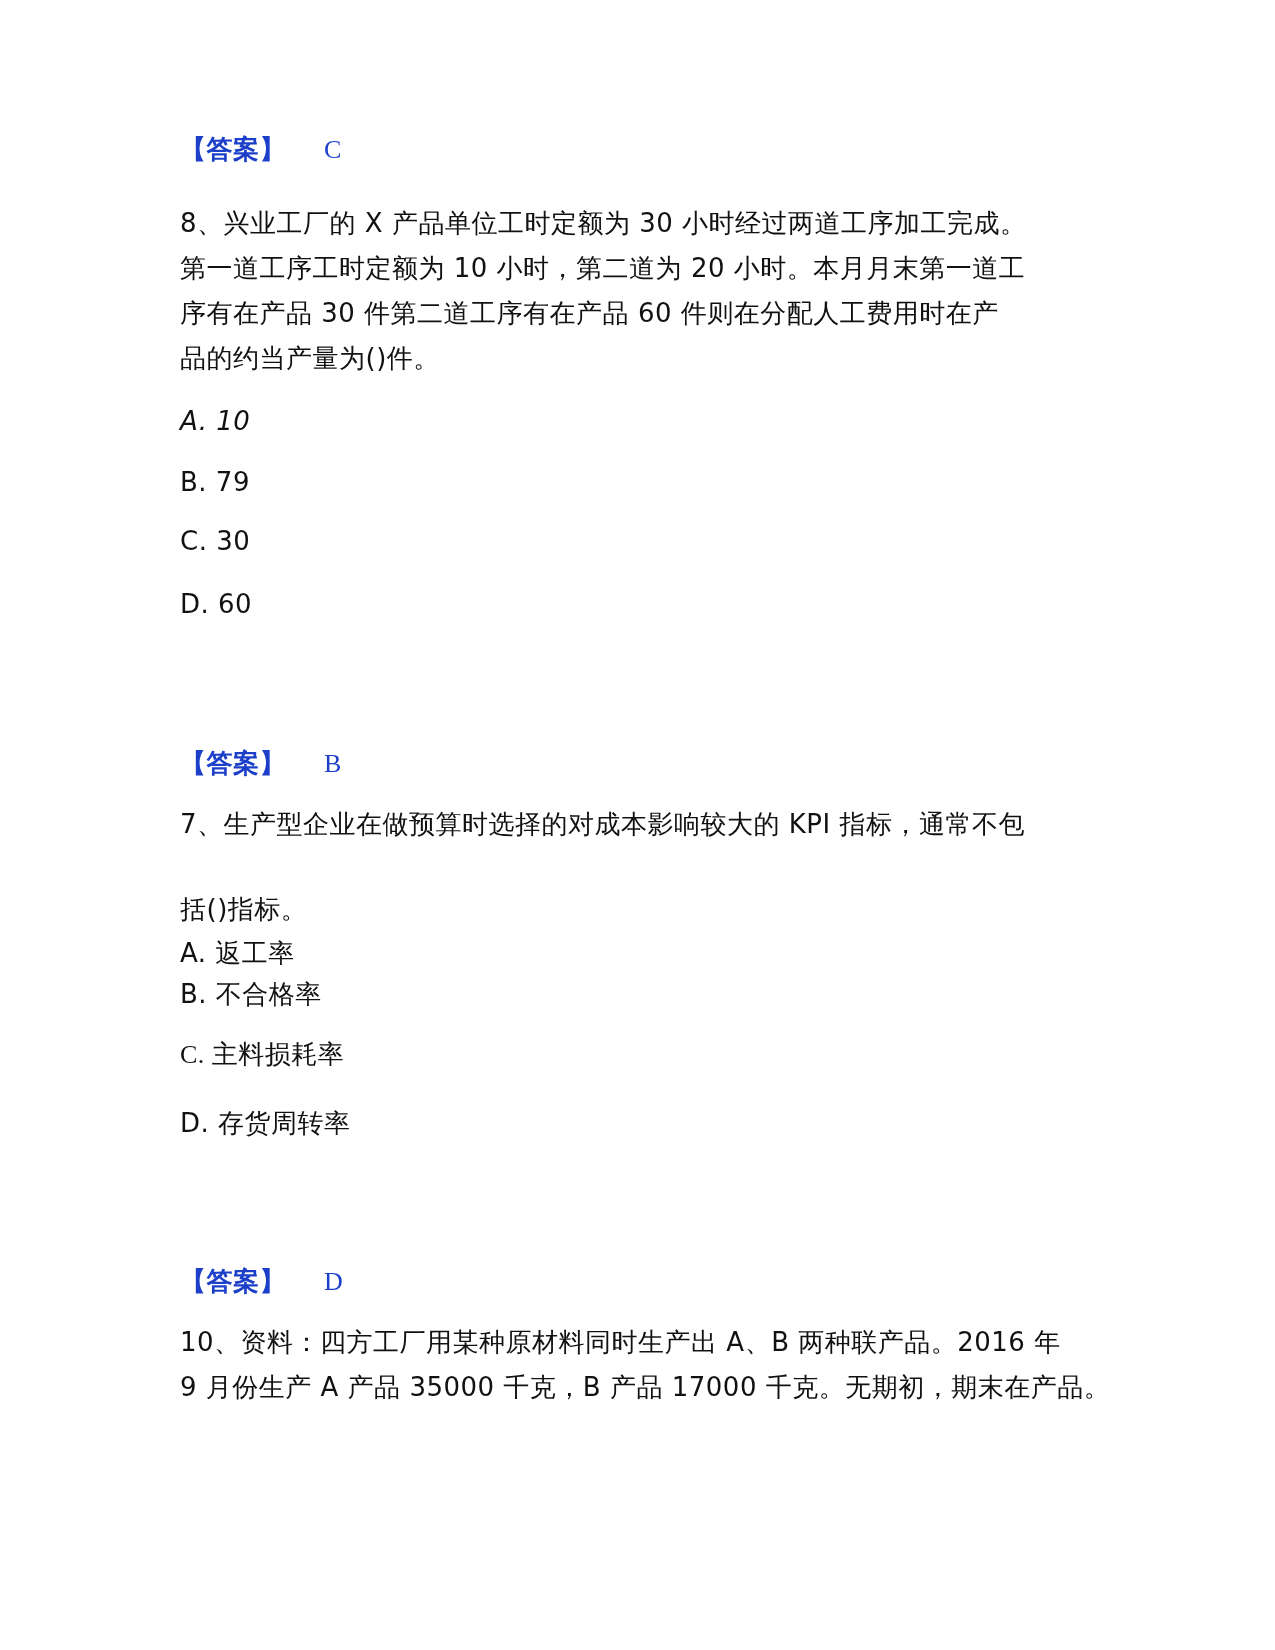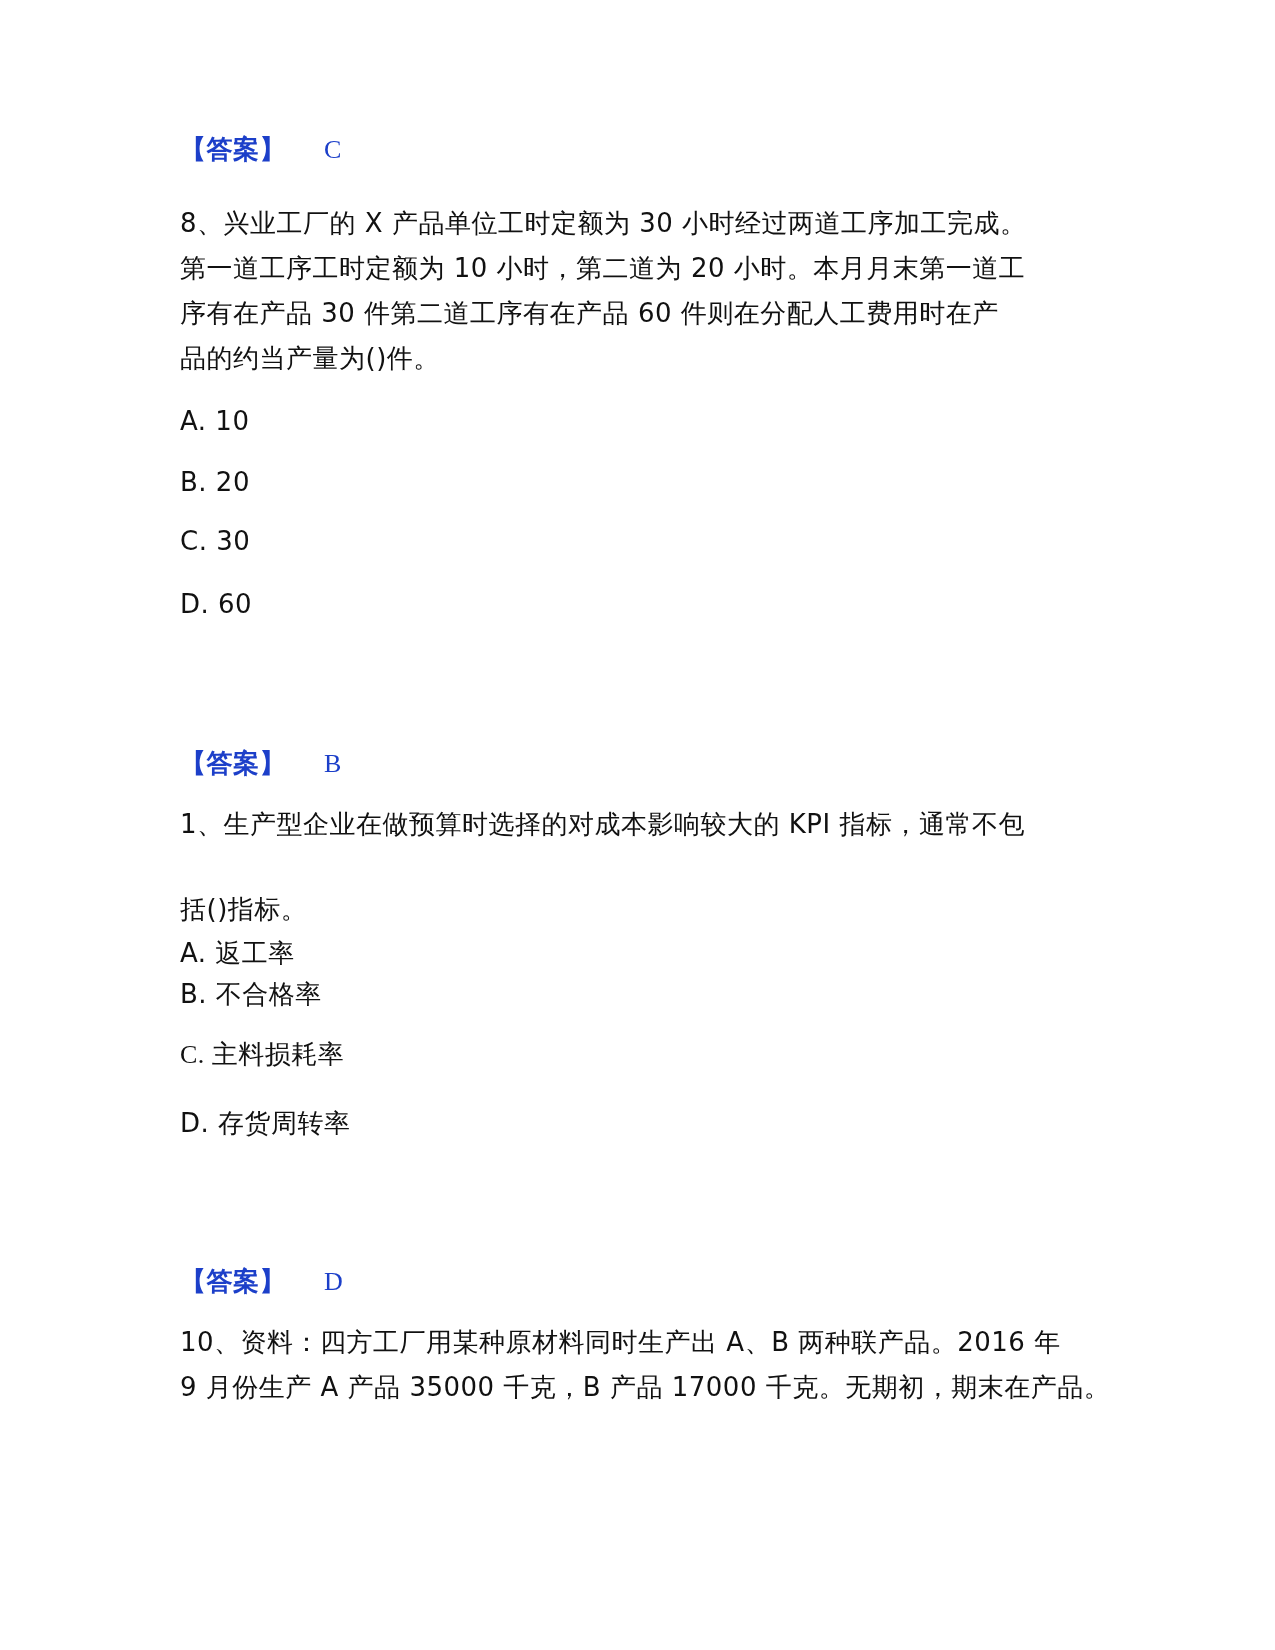--- a/index.html
+++ b/index.html
@@ -15,32 +15,32 @@
 
 <div class="line answer" style="top:132px;">
   <span class="bracket">【答案】</span><span class="val">C</span>
 </div>
 
 <div>
   <div class="line" style="top:206px;">8、兴业工厂的 X 产品单位工时定额为 30 小时经过两道工序加工完成。</div>
   <div class="line" style="top:251px;">第一道工序工时定额为 10 小时，第二道为 20 小时。本月月末第一道工</div>
   <div class="line" style="top:296px;">序有在产品 30 件第二道工序有在产品 60 件则在分配人工费用时在产</div>
   <div class="line" style="top:341px;">品的约当产量为()件。</div>
-  <div class="line opt" style="top:404px;">A. 10</div>
-  <div class="line opt" style="top:465px;">B. 20</div>
+  <div class="line opt" style="top:404px;font-style:italic;">A. 10</div>
+  <div class="line opt" style="top:465px;">B. 79</div>
   <div class="line opt" style="top:524px;">C. 30</div>
   <div class="line opt" style="top:587px;">D. 60</div>
 </div>
 
 <div class="line answer" style="top:746px;">
   <span class="bracket">【答案】</span><span class="val">B</span>
 </div>
 
 <div>
-  <div class="line" style="top:807px;">1、生产型企业在做预算时选择的对成本影响较大的 KPI 指标，通常不包</div>
+  <div class="line" style="top:807px;">7、生产型企业在做预算时选择的对成本影响较大的 KPI 指标，通常不包</div>
   <div class="line" style="top:892px;">括()指标。</div>
   <div class="line opt" style="top:936px;">A. 返工率</div>
   <div class="line opt" style="top:977px;">B. 不合格率</div>
   <div class="line opt" style="top:1038px;font-family:Liberation Serif, serif;">C. 主料损耗率</div>
   <div class="line opt" style="top:1106px;text-align:center;">D. 存货周转率</div>
 </div>
 
 <div class="line answer" style="top:1264px;">
   <span class="bracket">【答案】</span><span class="val">D</span>
 </div>

